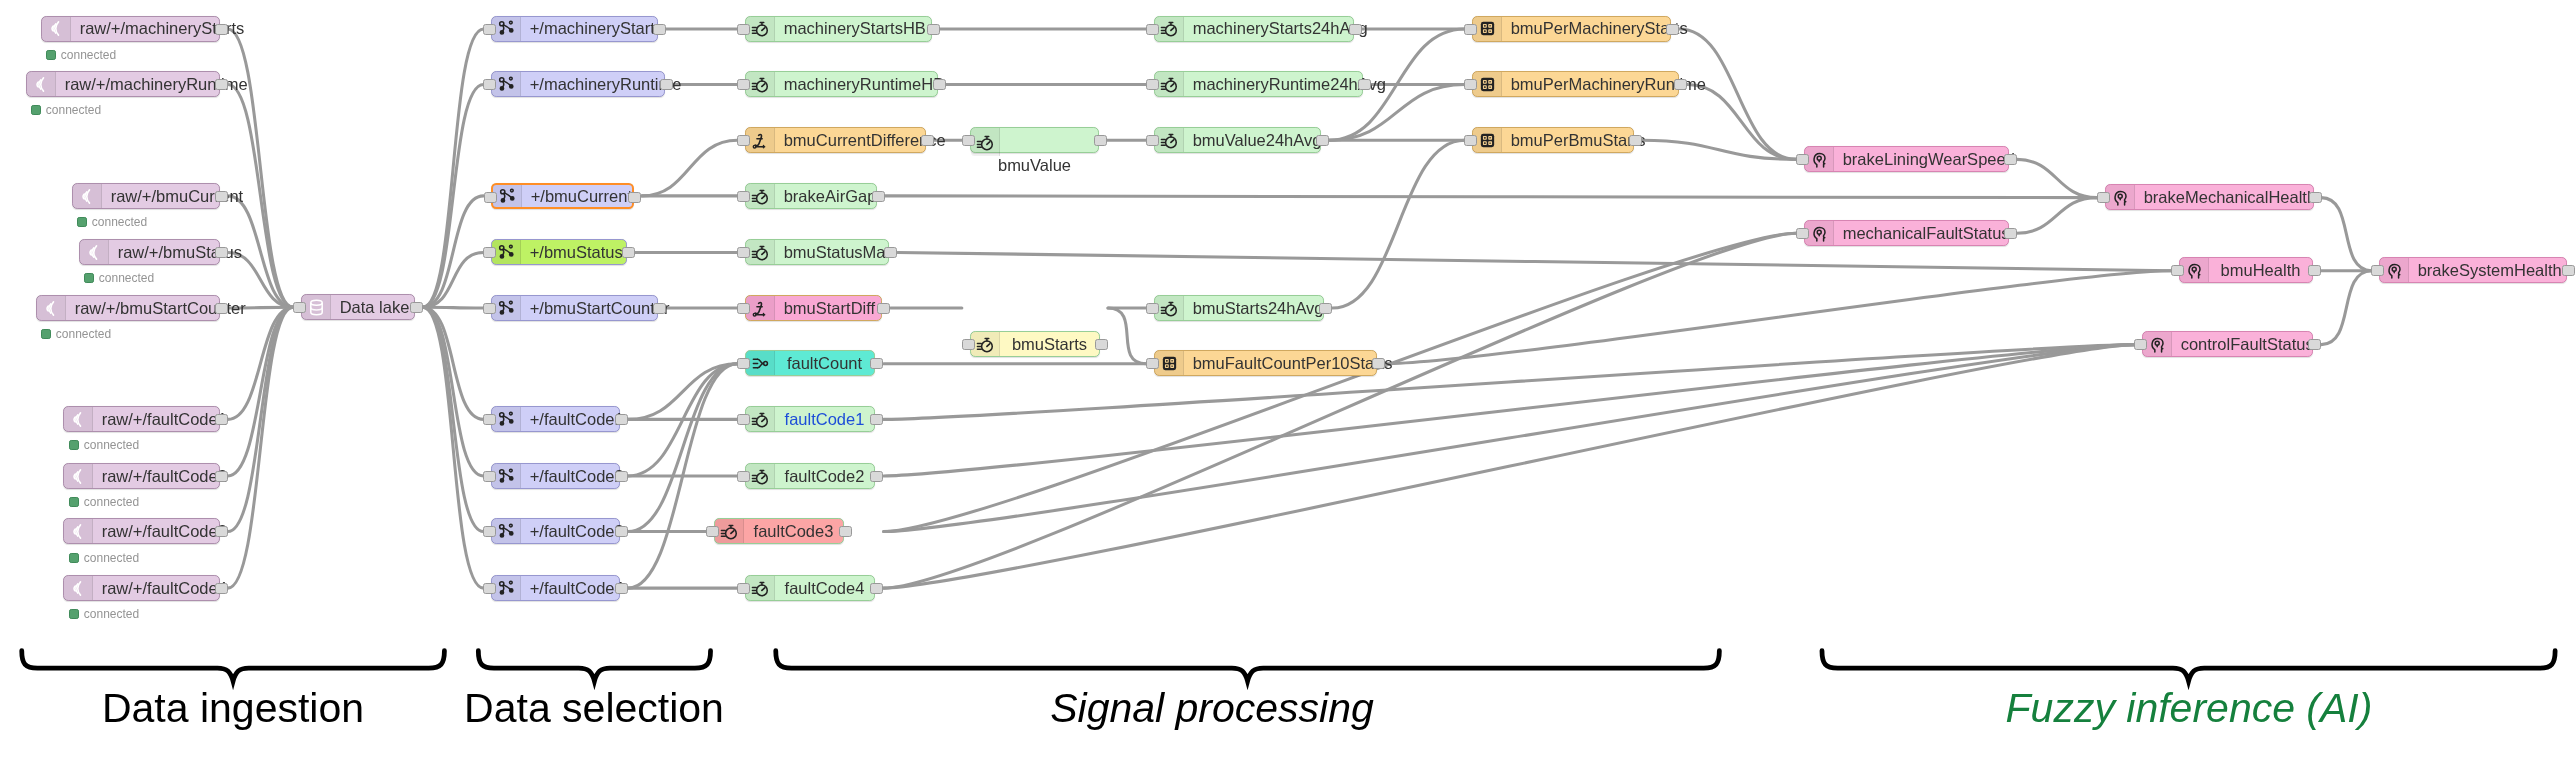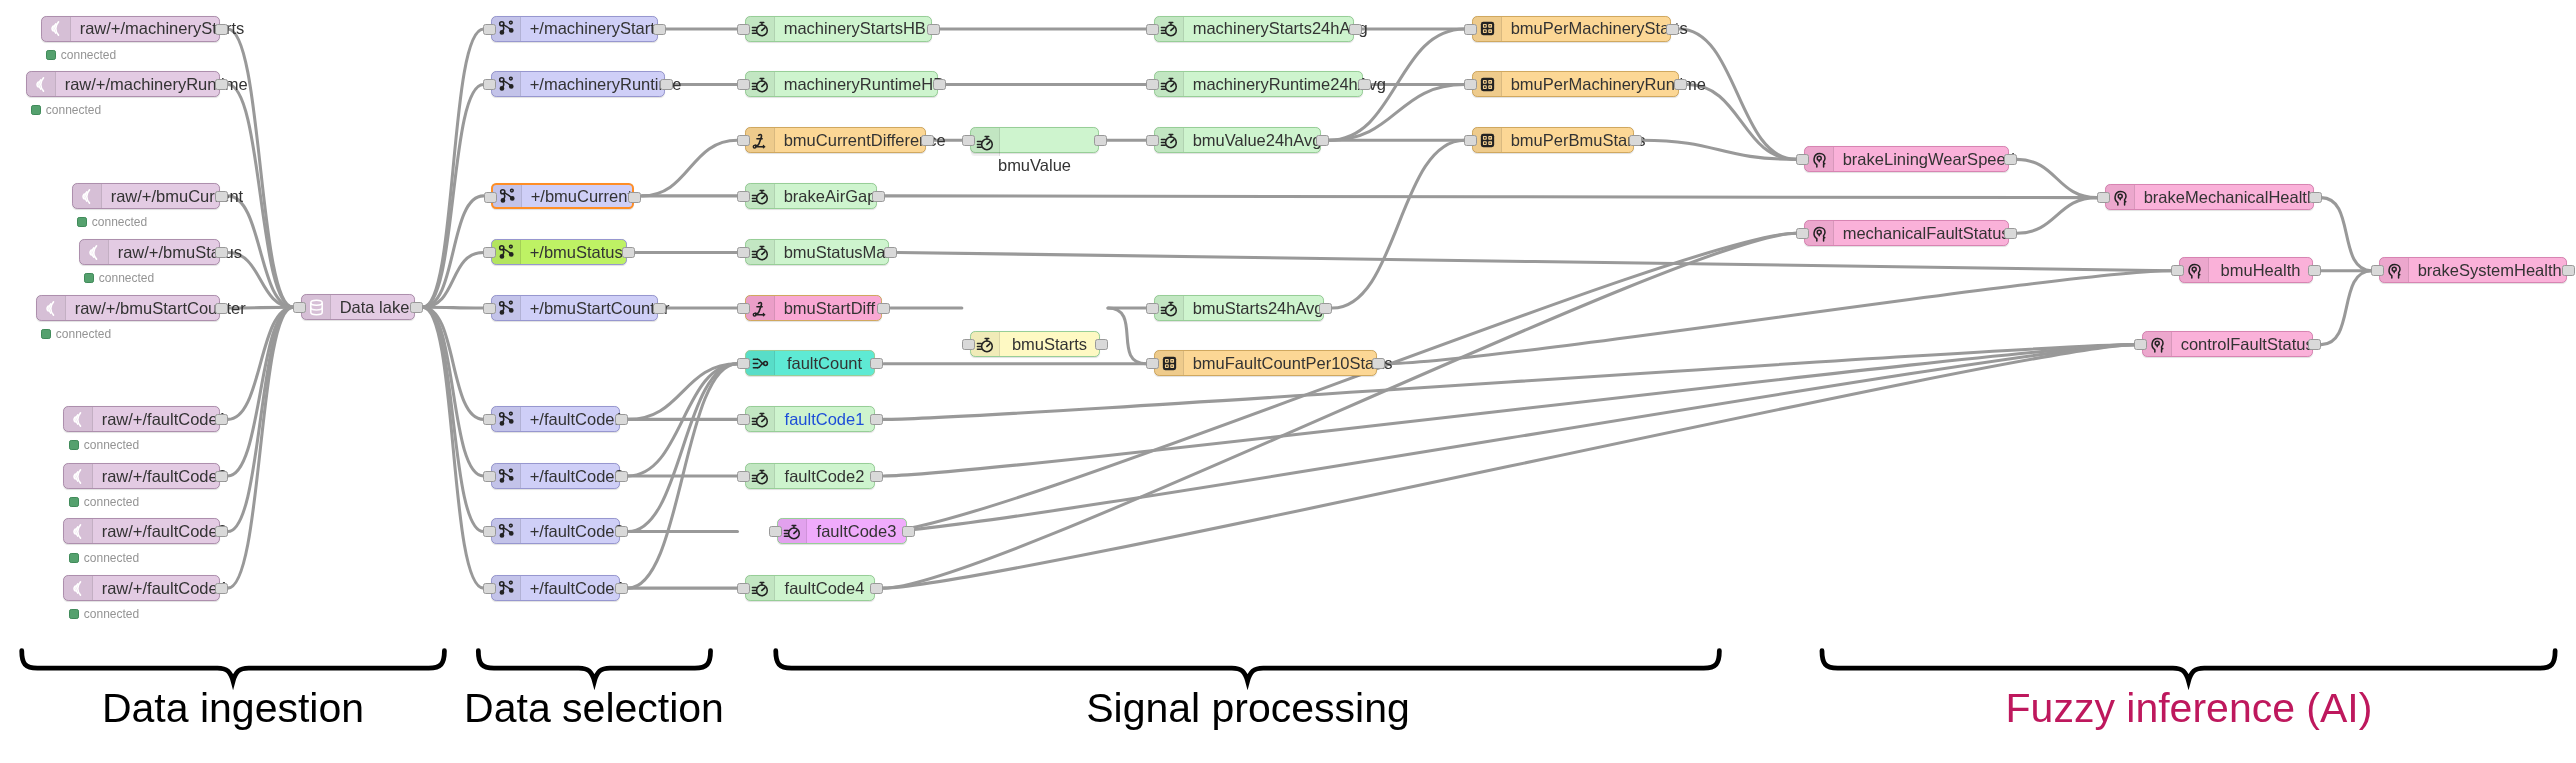--- a/index.html
+++ b/index.html
@@ -608,21 +608,21 @@
       <path d="M1.5 9 h4"></path>
               <path d="M1.5 12 h4"></path>
               <path d="M1.5 15 h4"></path>
             </g>
           </svg>
         </div>
         <div class="node-label" style="color: rgb(51, 51, 51);">faultCode2</div>
         <div class="port port-in"></div>
         <div class="port port-out"></div>
       </div>
-      <div class="node" style="left: 777px; top: 518px; width: 130px; background: #f0abfc; border-color: rgb(151, 206, 151);">
+      <div class="node" style="left: 714px; top: 518px; width: 130px; background: #fca5a5; border-color: rgb(151, 206, 151);">
         <div class="icon-strip">
           <svg width="19" height="19" viewBox="0 0 20 20" aria-hidden="true">
             <g fill="none" stroke="#222222" stroke-width="1.6" stroke-linecap="round">
       <circle cx="11.5" cy="12" r="5.6"></circle>
       <path d="M11.5 6.4 V4.2"></path>
               <path d="M9.6 3.6 h3.8"></path>
       <path d="M11.5 12 L14.4 9.4" stroke-width="1.8"></path>
       <path d="M1.5 9 h4"></path>
               <path d="M1.5 12 h4"></path>
               <path d="M1.5 15 h4"></path>
@@ -934,17 +934,17 @@
     </div>
   <svg id="braces" width="2576" height="764" viewBox="0 0 2962 878">
       <path d="M 25 748 C 25 763 29 768 43 768 L 250 768 C 261 768 265 772 268 783 C 271 772 275 768 286 768 L 493 768 C 507 768 511 763 511 748" fill="none" stroke="#000000" stroke-width="5.5" stroke-linecap="round"></path>
       <path d="M 550 748 C 550 763 554 768 568 768 L 665.5 768 C 676.5 768 680.5 772 683.5 783 C 686.5 772 690.5 768 701.5 768 L 799 768 C 813 768 817 763 817 748" fill="none" stroke="#000000" stroke-width="5.5" stroke-linecap="round"></path>
       <path d="M 892 748 C 892 763 896 768 910 768 L 1416.5 768 C 1427.5 768 1431.5 772 1434.5 783 C 1437.5 772 1441.5 768 1452.5 768 L 1959 768 C 1973 768 1977 763 1977 748" fill="none" stroke="#000000" stroke-width="5.5" stroke-linecap="round"></path>
       <path d="M 2095 748 C 2095 763 2099 768 2113 768 L 2498.5 768 C 2509.5 768 2513.5 772 2516.5 783 C 2519.5 772 2523.5 768 2534.5 768 L 2920 768 C 2934 768 2938 763 2938 748" fill="none" stroke="#000000" stroke-width="5.5" stroke-linecap="round"></path>
     </svg>
   <div id="labels">
       <div class="section-label" style="left: 233px; top: 685px; color: rgb(0, 0, 0);">Data ingestion</div>
       <div class="section-label" style="left: 594px; top: 685px; color: rgb(0, 0, 0);">Data selection</div>
-      <div class="section-label" style="left: 1248px; top: 685px; color: rgb(0, 0, 0);">Signal processing</div>
-      <div class="section-label" style="left: 2189px; top: 685px; color: #be185d;">Fuzzy inference (AI)</div>
+      <div class="section-label" style="left: 1212px; top: 685px; color: rgb(0, 0, 0); font-style: italic;">Signal processing</div>
+      <div class="section-label" style="left: 2189px; top: 685px; color: #15803d; font-style: italic;">Fuzzy inference (AI)</div>
     </div>
 </div>
 
 
 </body></html>

